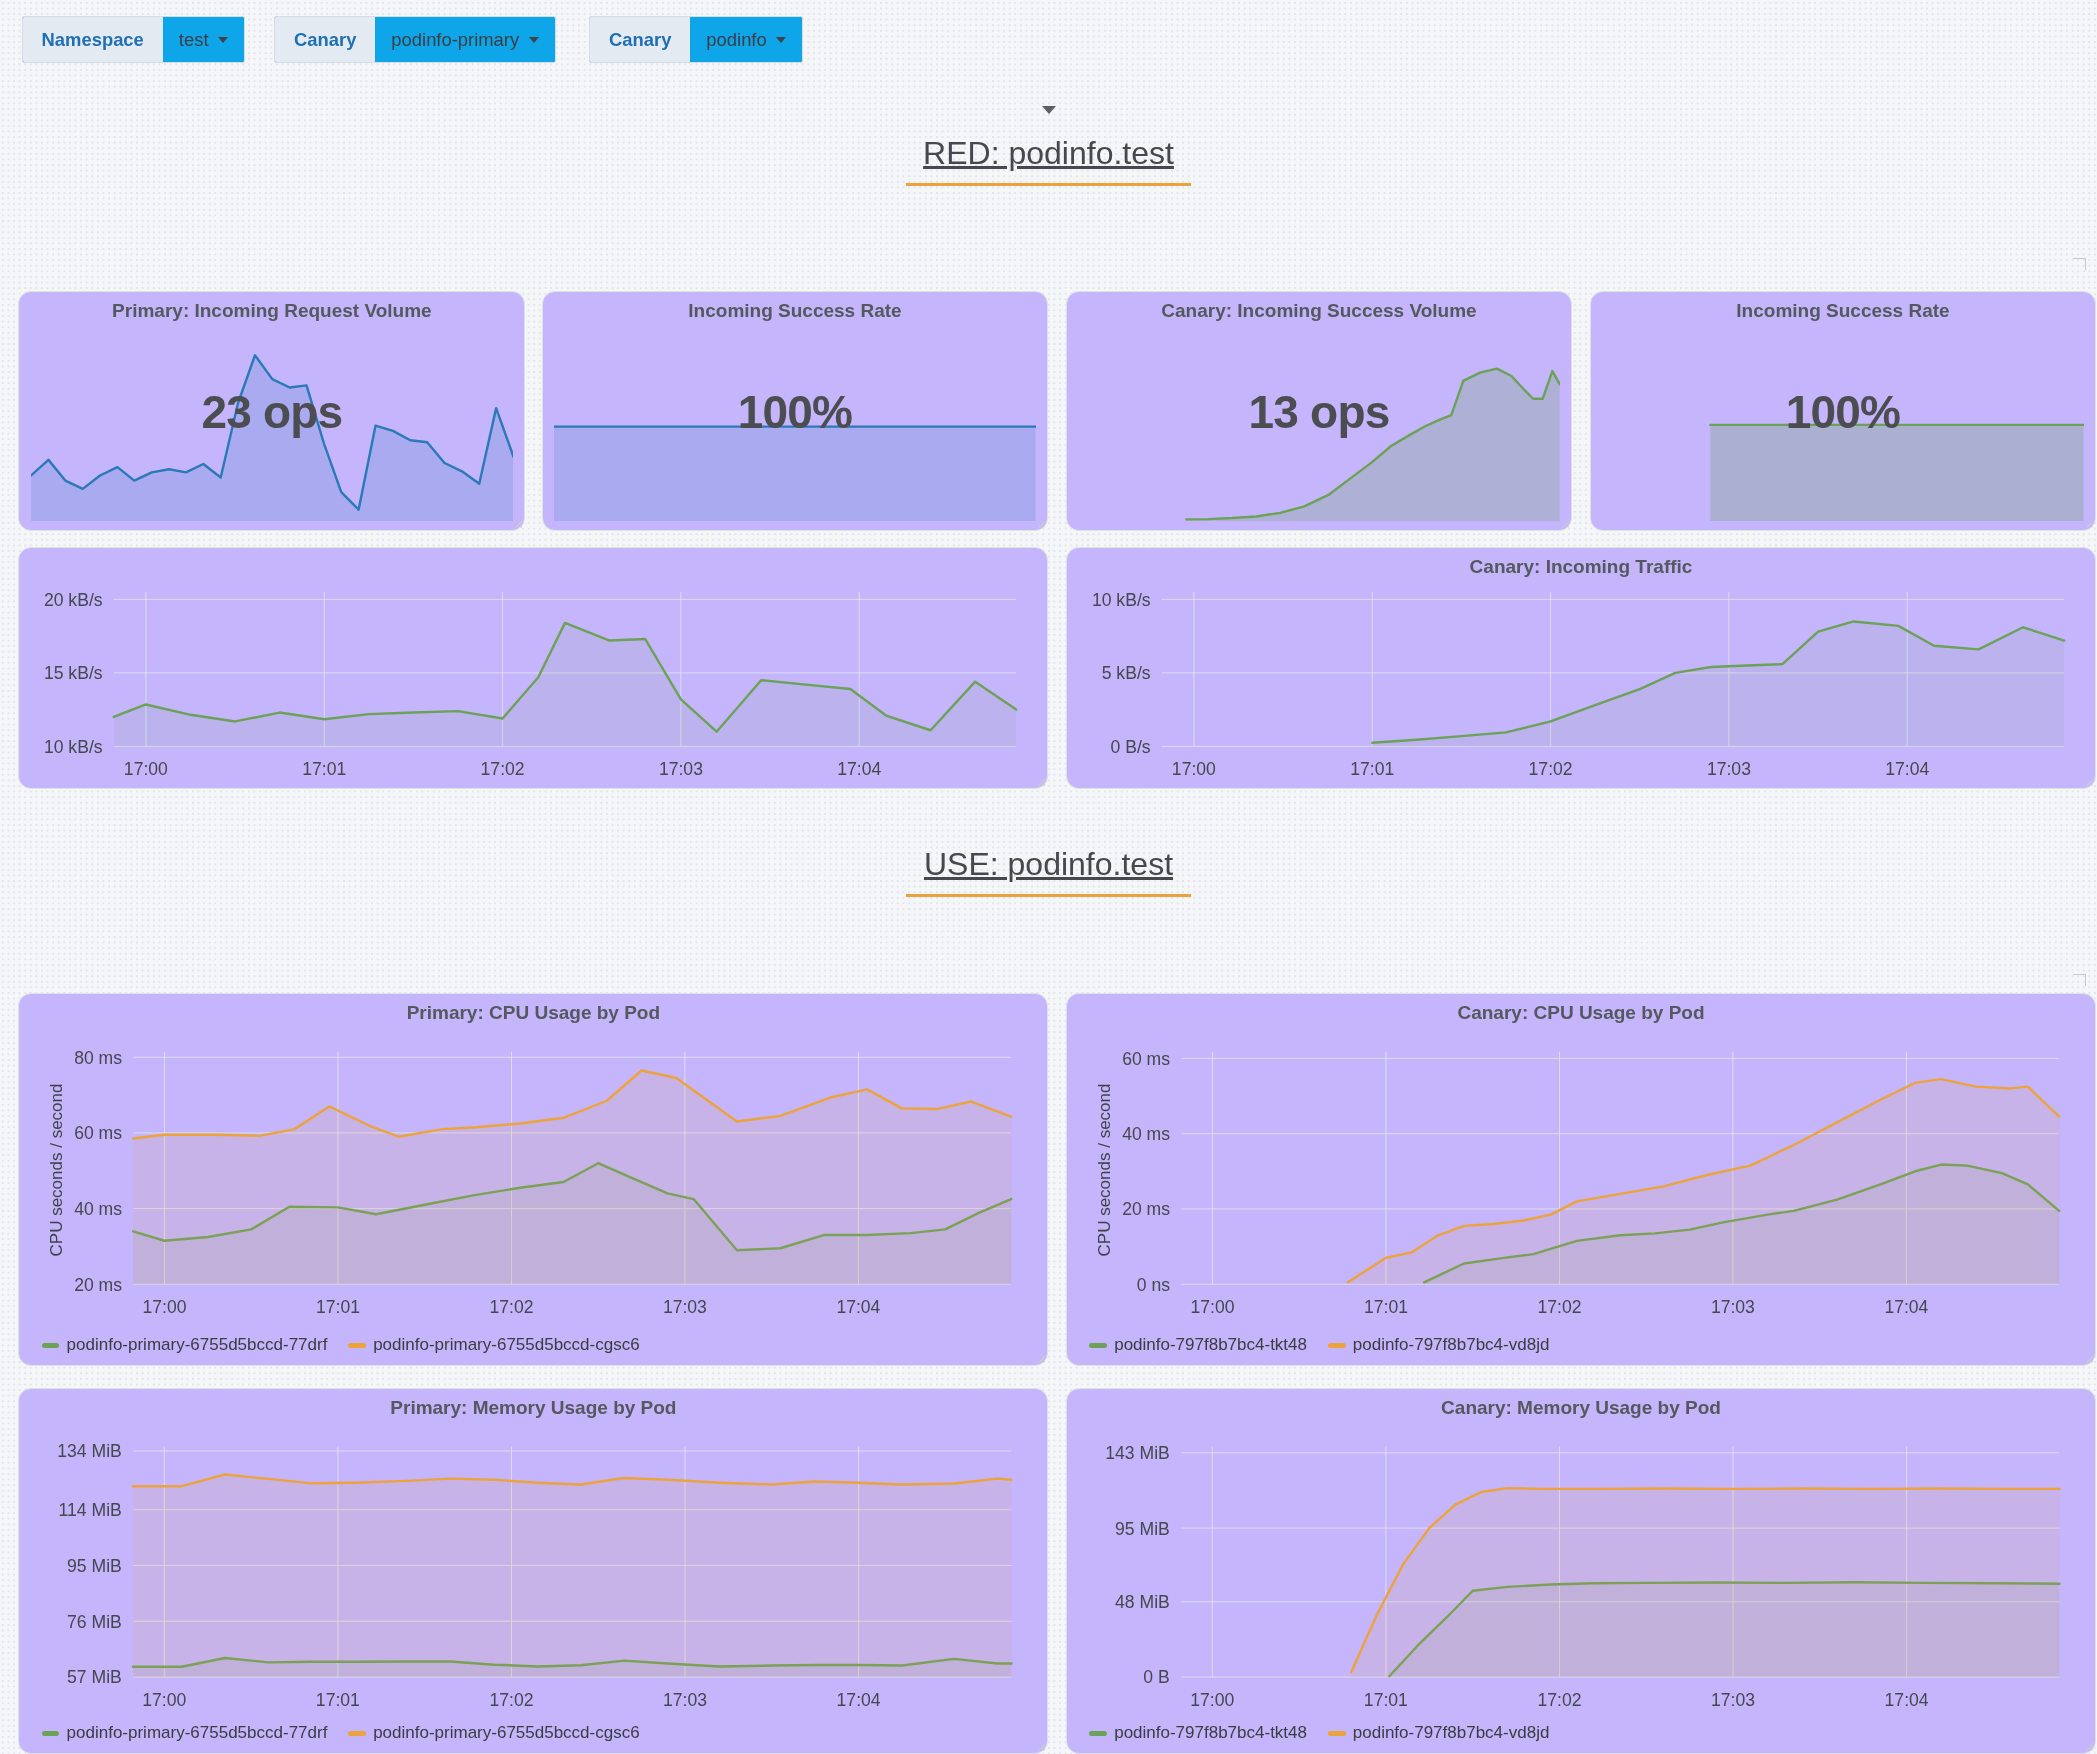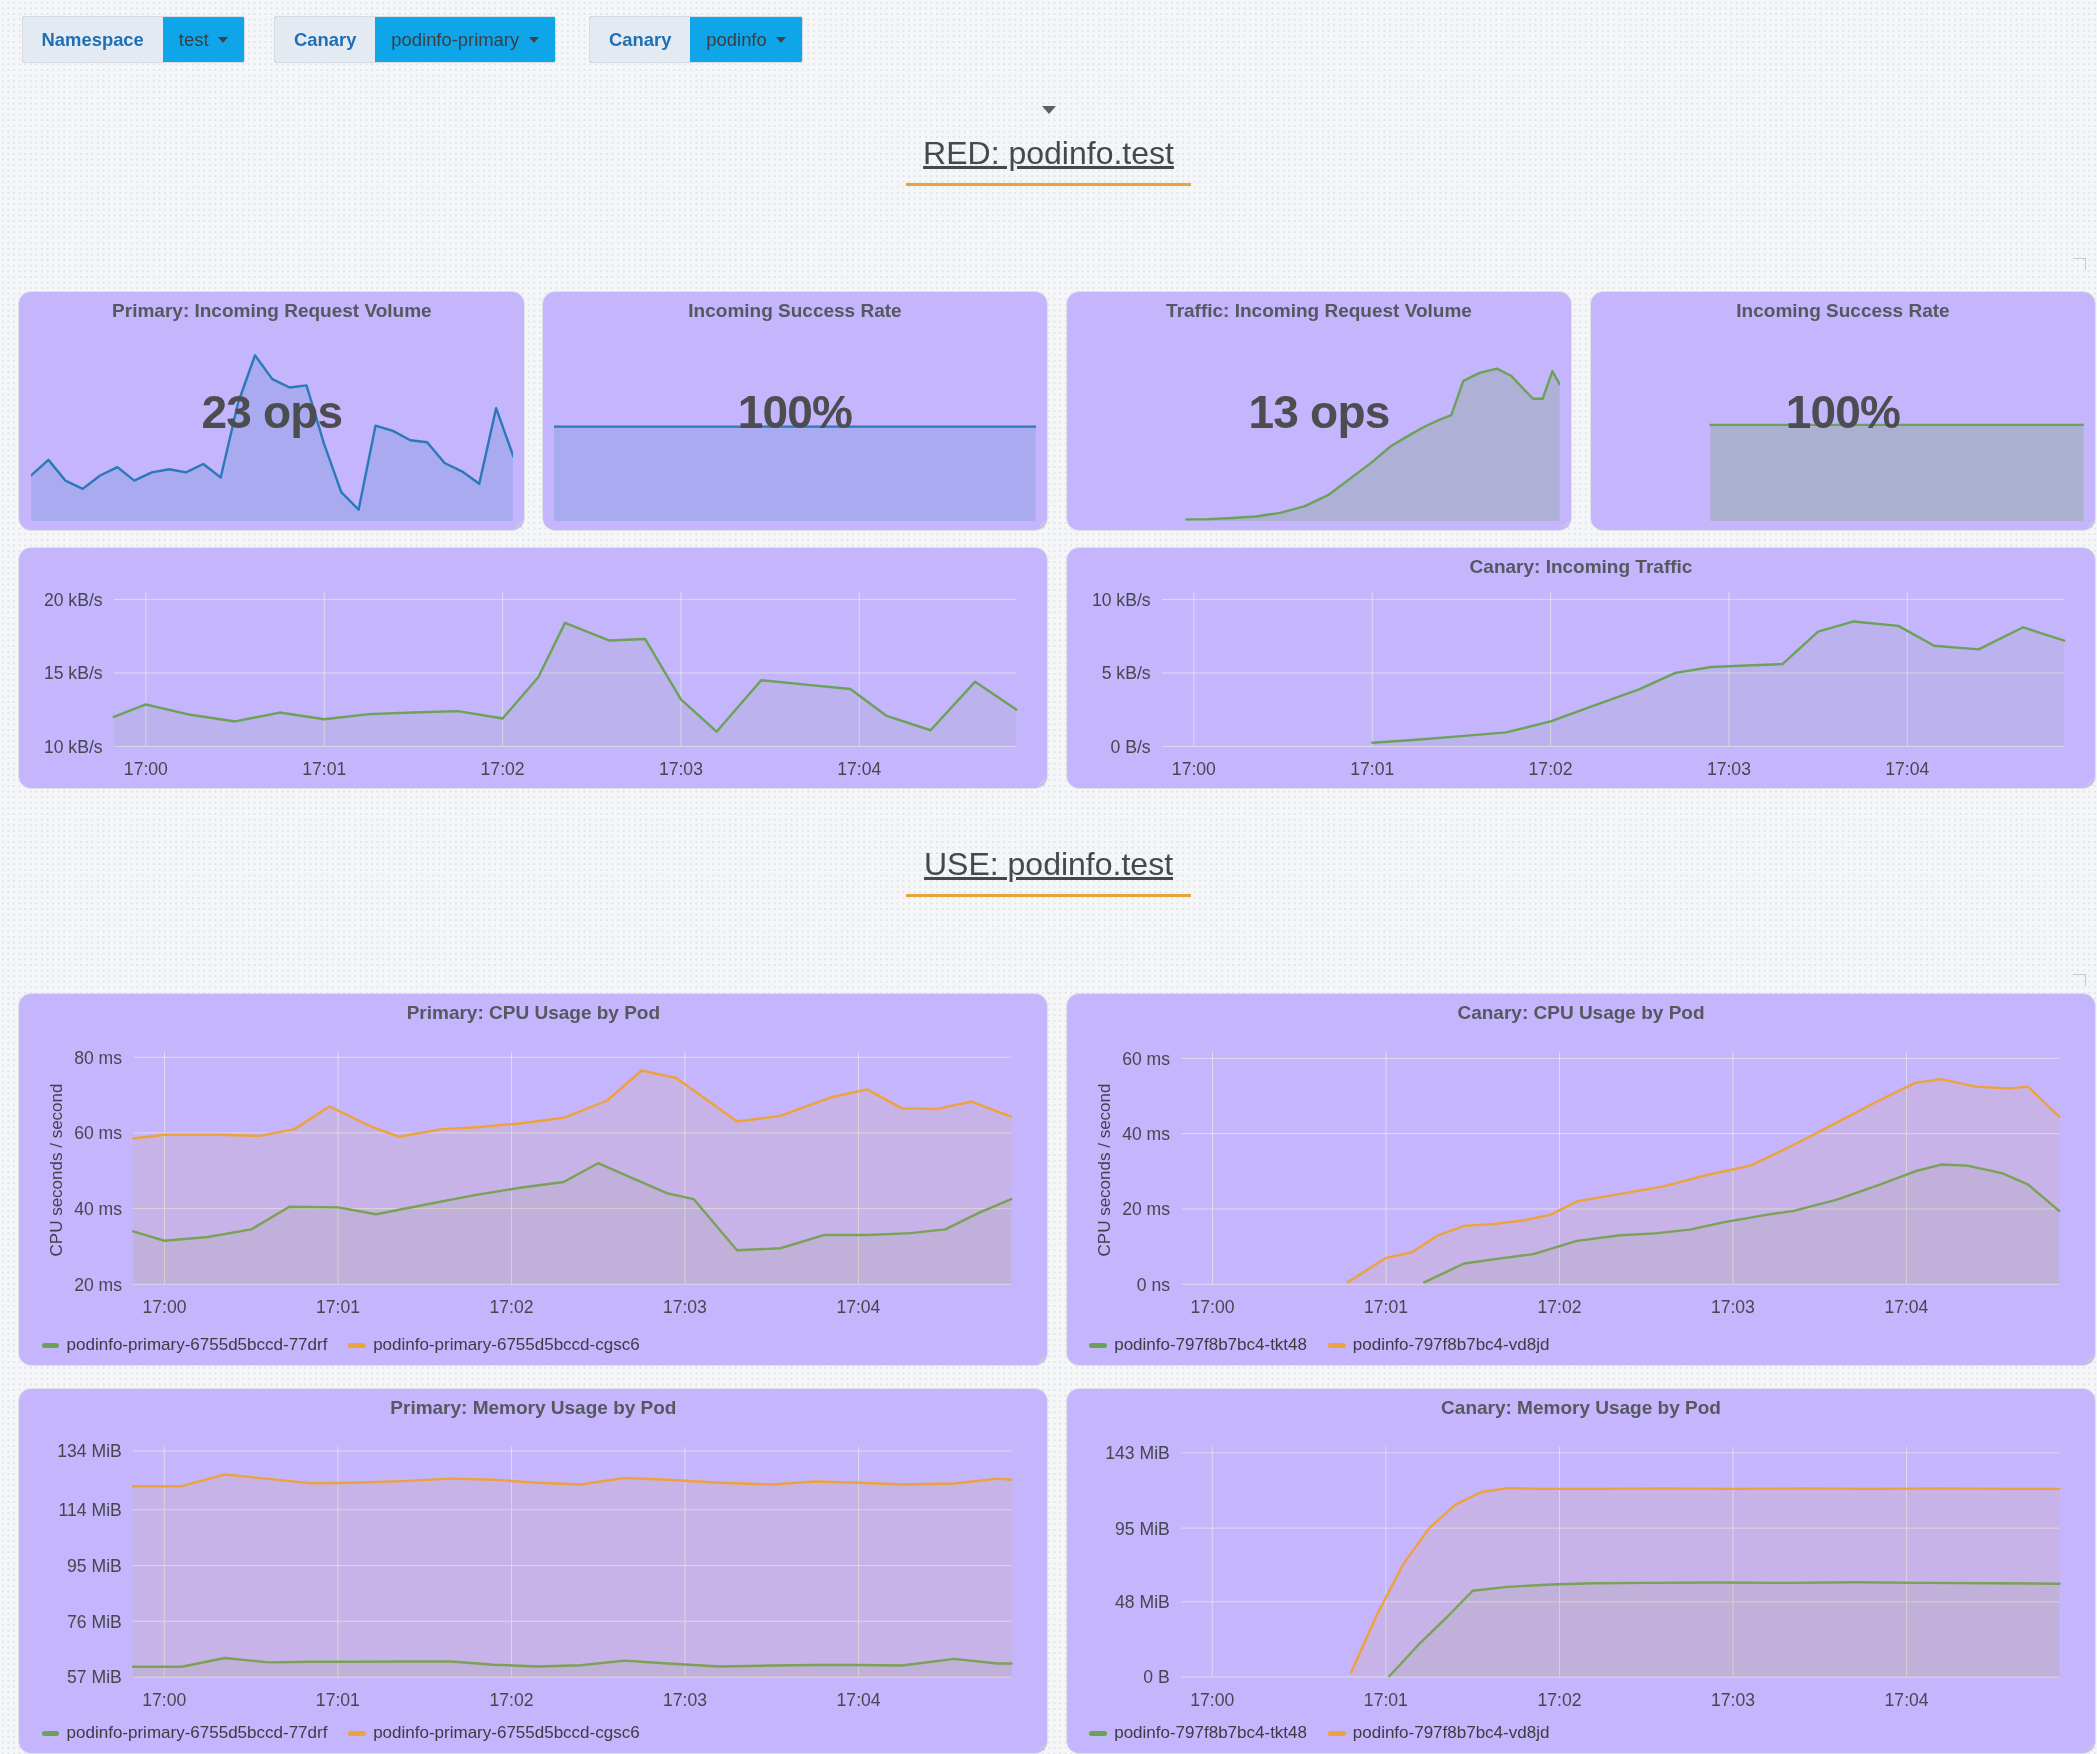--- a/index.html
+++ b/index.html
@@ -93,21 +93,21 @@
 <div class="panel" style="left:542px;top:291px;width:506px;height:240px">
   <div class="panel-title">Incoming Success Rate</div>
   <svg class="spark" viewBox="0 0 602 220">
       <polygon points="0.0,102.0 602.0,102.0 602.0,220 0.0,220" fill="#2a79b9" fill-opacity="0.17"></polygon>
       <polyline points="0.0,102.0 602.0,102.0" fill="none" stroke="#2a79b9" stroke-width="3" stroke-linejoin="round" stroke-linecap="round"></polyline>
     </svg>
   <div class="stat-value">100%</div>
   <div class="grip"></div>
 </div>
 <div class="panel" style="left:1066px;top:291px;width:506px;height:240px">
-  <div class="panel-title">Traffic: Incoming Request Volume</div>
+  <div class="panel-title">Canary: Incoming Success Volume</div>
   <svg class="spark" viewBox="0 0 602 220">
       <polygon points="135.5,218.0 162.5,217.6 192.6,216.3 222.7,214.3 252.8,209.8 282.9,201.7 313.0,187.4 340.1,167.0 367.2,146.7 391.3,126.3 415.4,112.0 433.4,101.9 451.5,93.7 466.6,87.6 481.6,44.8 502.7,34.6 523.7,29.5 541.8,38.7 556.9,55.0 568.9,67.2 580.9,67.2 593.0,32.6 602.0,48.9 602.0,220 135.5,220" fill="#6ca158" fill-opacity="0.24"></polygon>
       <polyline points="135.5,218.0 162.5,217.6 192.6,216.3 222.7,214.3 252.8,209.8 282.9,201.7 313.0,187.4 340.1,167.0 367.2,146.7 391.3,126.3 415.4,112.0 433.4,101.9 451.5,93.7 466.6,87.6 481.6,44.8 502.7,34.6 523.7,29.5 541.8,38.7 556.9,55.0 568.9,67.2 580.9,67.2 593.0,32.6 602.0,48.9" fill="none" stroke="#6ca158" stroke-width="3" stroke-linejoin="round" stroke-linecap="round"></polyline>
     </svg>
   <div class="stat-value">13 ops</div>
   <div class="grip"></div>
 </div>
 <div class="panel" style="left:1590px;top:291px;width:506px;height:240px">
   <div class="panel-title">Incoming Success Rate</div>
   <svg class="spark" viewBox="0 0 602 220">

